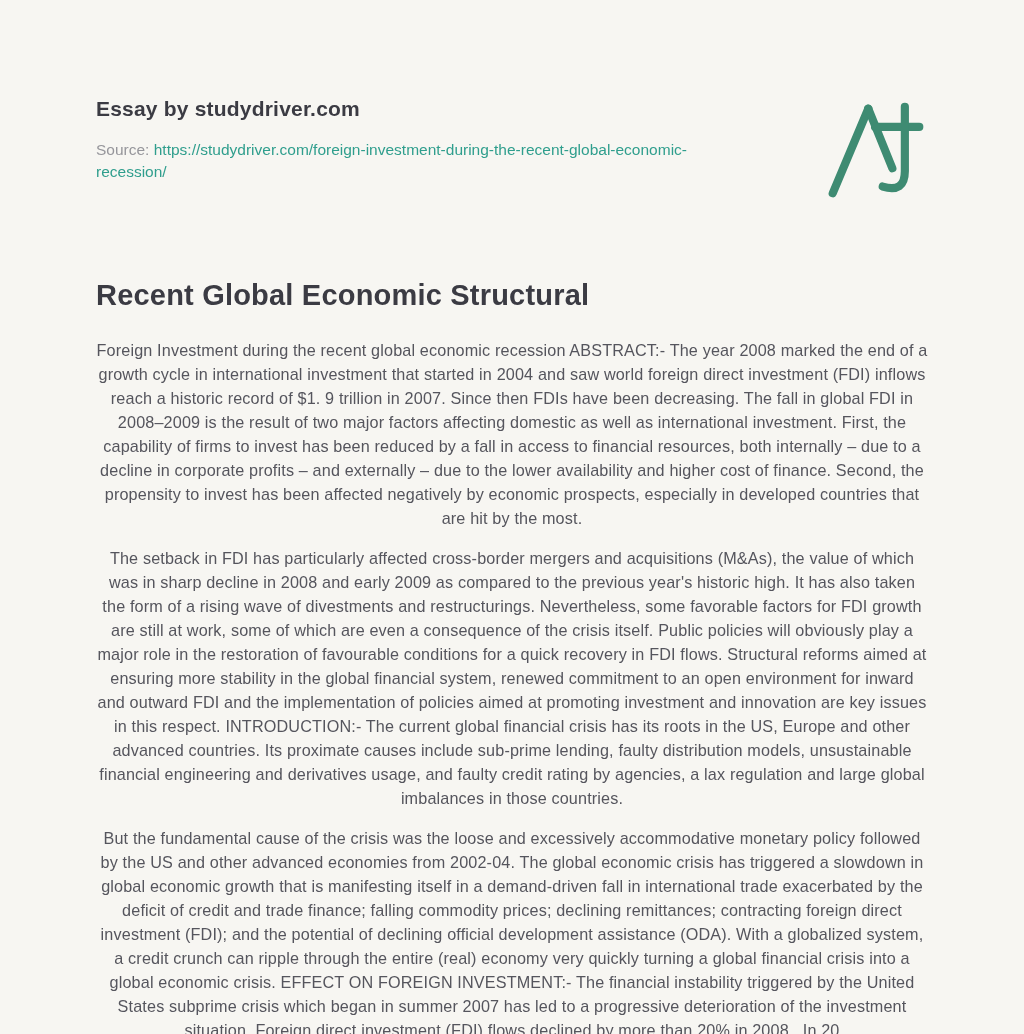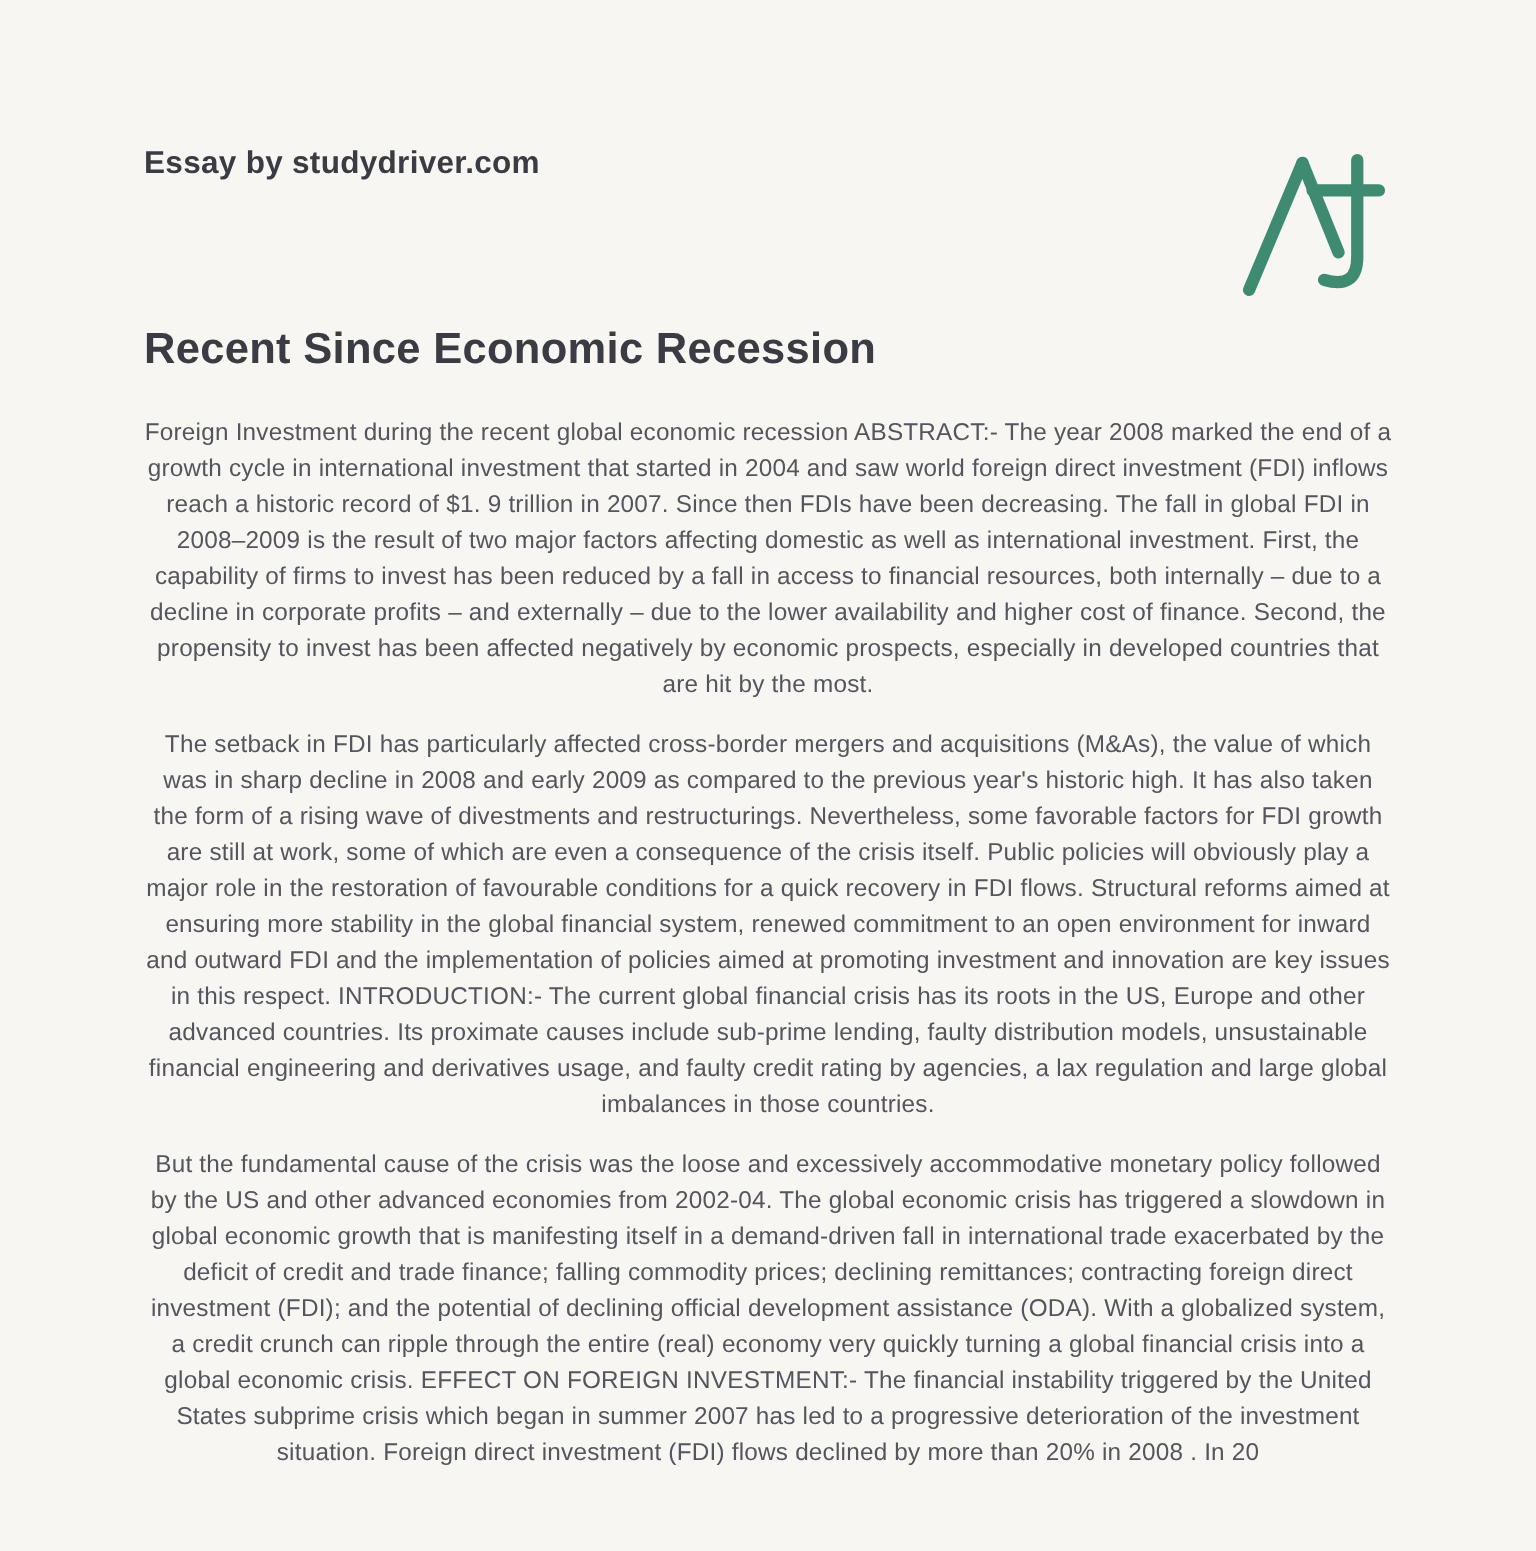--- a/index.html
+++ b/index.html
@@ -65,35 +65,39 @@
   }
 </style>
 </head>
 <body>
 
 <div class="page">
 
   <header class="doc-header">
     <h1 class="essay-by">Essay by studydriver.com</h1>
 
+    <p class="source-line">
+      <span class="source-label">Source:</span>
+      <a class="source-link">https://studydriver.com/foreign-investment-during-the-recent-global-economic-recession/</a>
+    </p>
 
     <div class="logo">
       <svg viewBox="0 0 104 104" width="100" height="102" xmlns="http://www.w3.org/2000/svg">
         <g fill="none" stroke="#3e8b72" stroke-width="8.5" stroke-linecap="round" stroke-linejoin="round">
           <path d="M 7 97 L 44 9"></path>
           <path d="M 44 9 L 69 71"></path>
           <path d="M 51 28 L 97 28"></path>
           <path d="M 82 7 L 82 74 Q 82 97 59 90"></path>
         </g>
       </svg>
     </div>
   </header>
 
   <main>
-    <h2 class="essay-title">Recent Since Economic Recession</h2>
+    <h2 class="essay-title">Recent Global Economic Structural</h2>
 
     <div class="essay-body">
       <p class="para">Foreign Investment during the recent global economic recession ABSTRACT:- The year 2008 marked the end of a growth cycle in international investment that started in 2004 and saw world foreign direct investment (FDI) inflows reach a historic record of $1. 9 trillion in 2007. Since then FDIs have been decreasing. The fall in global FDI in 2008–2009 is the result of two major factors affecting domestic as well as international investment. First, the capability of firms to invest has been reduced by a fall in access to financial resources, both internally – due to a decline in corporate profits – and externally – due to the lower availability and higher cost of finance. Second, the propensity to invest has been affected negatively by economic prospects, especially in developed countries that are hit by the most.</p>
       <p class="para">The setback in FDI has particularly affected cross-border mergers and acquisitions (M&amp;As), the value of which was in sharp decline in 2008 and early 2009 as compared to the previous year's historic high. It has also taken the form of a rising wave of divestments and restructurings. Nevertheless, some favorable factors for FDI growth are still at work, some of which are even a consequence of the crisis itself. Public policies will obviously play a major role in the restoration of favourable conditions for a quick recovery in FDI flows. Structural reforms aimed at ensuring more stability in the global financial system, renewed commitment to an open environment for inward and outward FDI and the implementation of policies aimed at promoting investment and innovation are key issues in this respect. INTRODUCTION:- The current global financial crisis has its roots in the US, Europe and other advanced countries. Its proximate causes include sub-prime lending, faulty distribution models, unsustainable financial engineering and derivatives usage, and faulty credit rating by agencies, a lax regulation and large global imbalances in those countries.</p>
       <p class="para">But the fundamental cause of the crisis was the loose and excessively accommodative monetary policy followed by the US and other advanced economies from 2002-04. The global economic crisis has triggered a slowdown in global economic growth that is manifesting itself in a demand-driven fall in international trade exacerbated by the deficit of credit and trade finance; falling commodity prices; declining remittances; contracting foreign direct investment (FDI); and the potential of declining official development assistance (ODA). With a globalized system, a credit crunch can ripple through the entire (real) economy very quickly turning a global financial crisis into a global economic crisis. EFFECT ON FOREIGN INVESTMENT:- The financial instability triggered by the United States subprime crisis which began in summer 2007 has led to a progressive deterioration of the investment situation. Foreign direct investment (FDI) flows declined by more than 20% in 2008 . In 20</p>
     </div>
   </main>
 
 </div>
 

